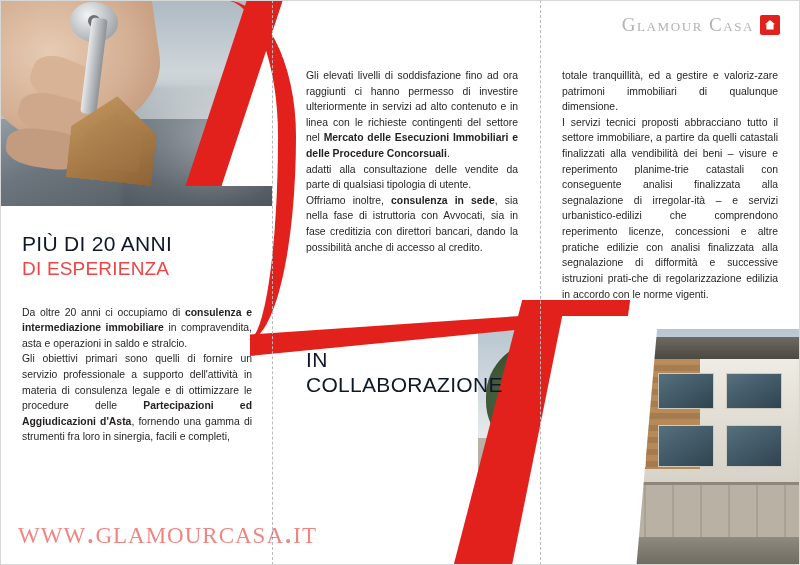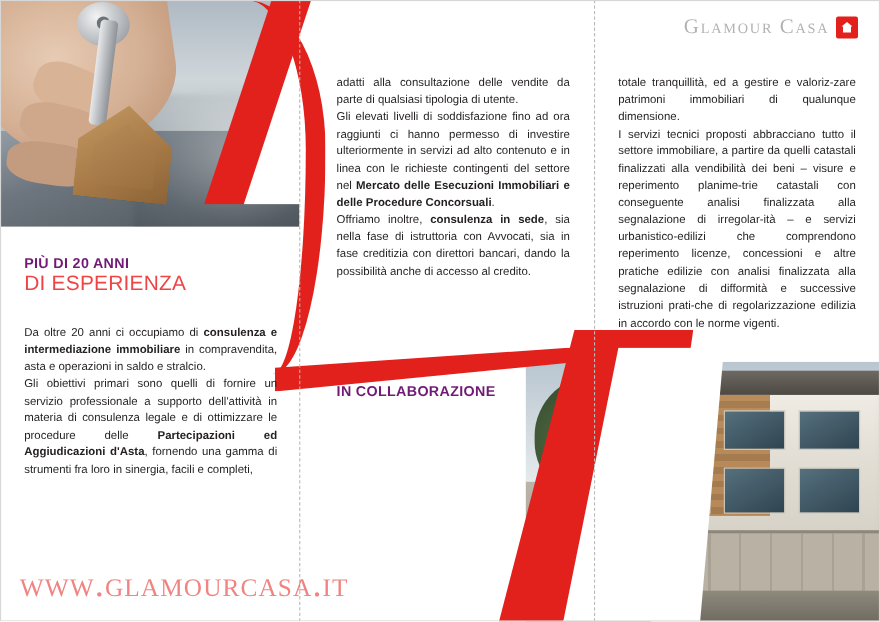--- a/index.html
+++ b/index.html
@@ -181,23 +181,23 @@
   
   .col{position:absolute;}
   .col-left{left:22px;top:232px;width:230px;}
   .col-mid{left:306px;top:68px;width:212px;}
   .col-right{left:562px;top:68px;width:216px;}
   .col-mid2{left:306px;top:348px;width:212px;}
 
   h2.head{
     margin:0;
     font-family:"Liberation Sans", sans-serif;
-    font-weight:bold;
-    color:#701a75;
-    font-size:13px;
+    font-weight:normal;
+    color:#0f172a;
+    font-size:21px;
     letter-spacing:.3px;
     line-height:1.18;
   }
   .head-sub{
     margin:0;
     font-size:19px;
     color:#ef4444;
     line-height:1.2;
     letter-spacing:.2px;
   }
@@ -290,24 +290,24 @@
     <div style="height:24px"></div>
     <p class="body">
       <span>Da oltre 20 anni ci occupiamo di </span><span class="b">consulenza e intermediazione immobiliare</span><span> in compravendita, asta e operazioni in saldo e stralcio.</span>
     </p>
     <p class="body">
       <span>Gli obiettivi primari sono quelli di fornire un servizio professionale a supporto dell'attività in materia di consulenza legale e di ottimizzare le procedure delle </span><span class="b">Partecipazioni ed Aggiudicazioni d'Asta</span><span>, fornendo una gamma di strumenti fra loro in sinergia, facili e completi,</span>
     </p>
   </div>
 
   <div class="col col-mid">
-    <p class="body">adatti alla consultazione delle vendite da parte di qualsiasi tipologia di utente.</p>
     <p class="body">
       <span>Gli elevati livelli di soddisfazione fino ad ora raggiunti ci hanno permesso di investire ulteriormente in servizi ad alto contenuto e in linea con le richieste contingenti del settore nel </span><span class="b">Mercato delle Esecuzioni Immobiliari e delle Procedure Concorsuali</span><span>.</span>
     </p>
+    <p class="body">adatti alla consultazione delle vendite da parte di qualsiasi tipologia di utente.</p>
     <p class="body">
       <span>Offriamo inoltre, </span><span class="b">consulenza in sede</span><span>, sia nella fase di istruttoria con Avvocati, sia in fase creditizia con direttori bancari, dando la possibilità anche di accesso al credito.</span>
     </p>
   </div>
 
   <div class="col col-mid2">
     <h2 class="head">IN COLLABORAZIONE</h2>
     <div style="height:22px"></div>
   </div>
 

